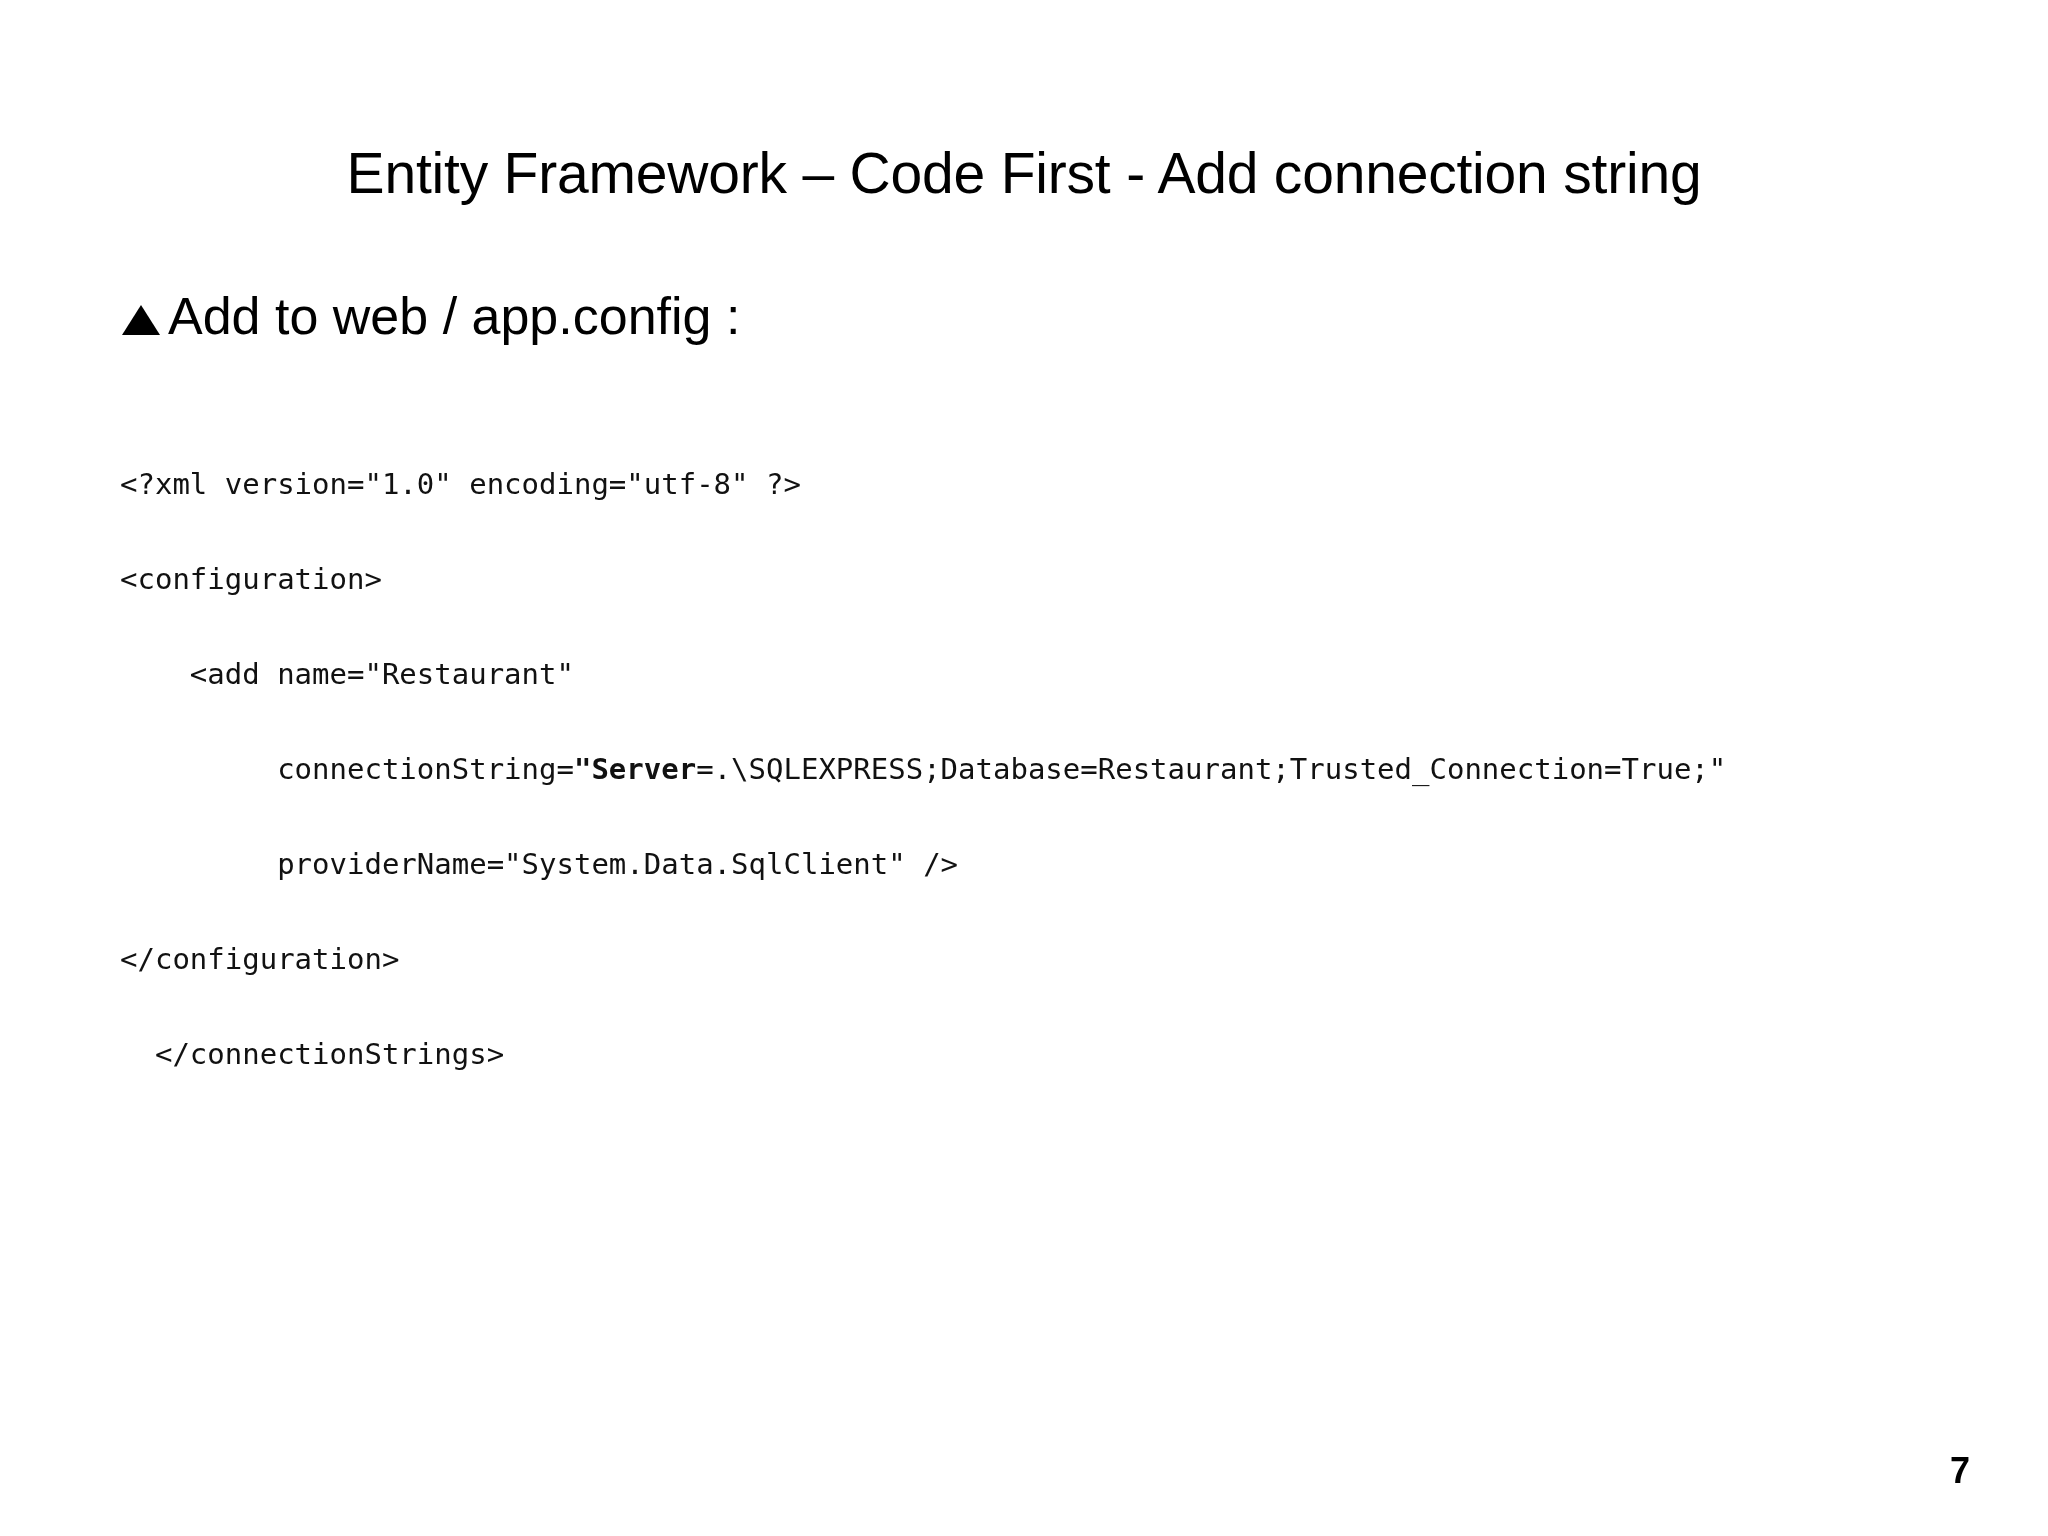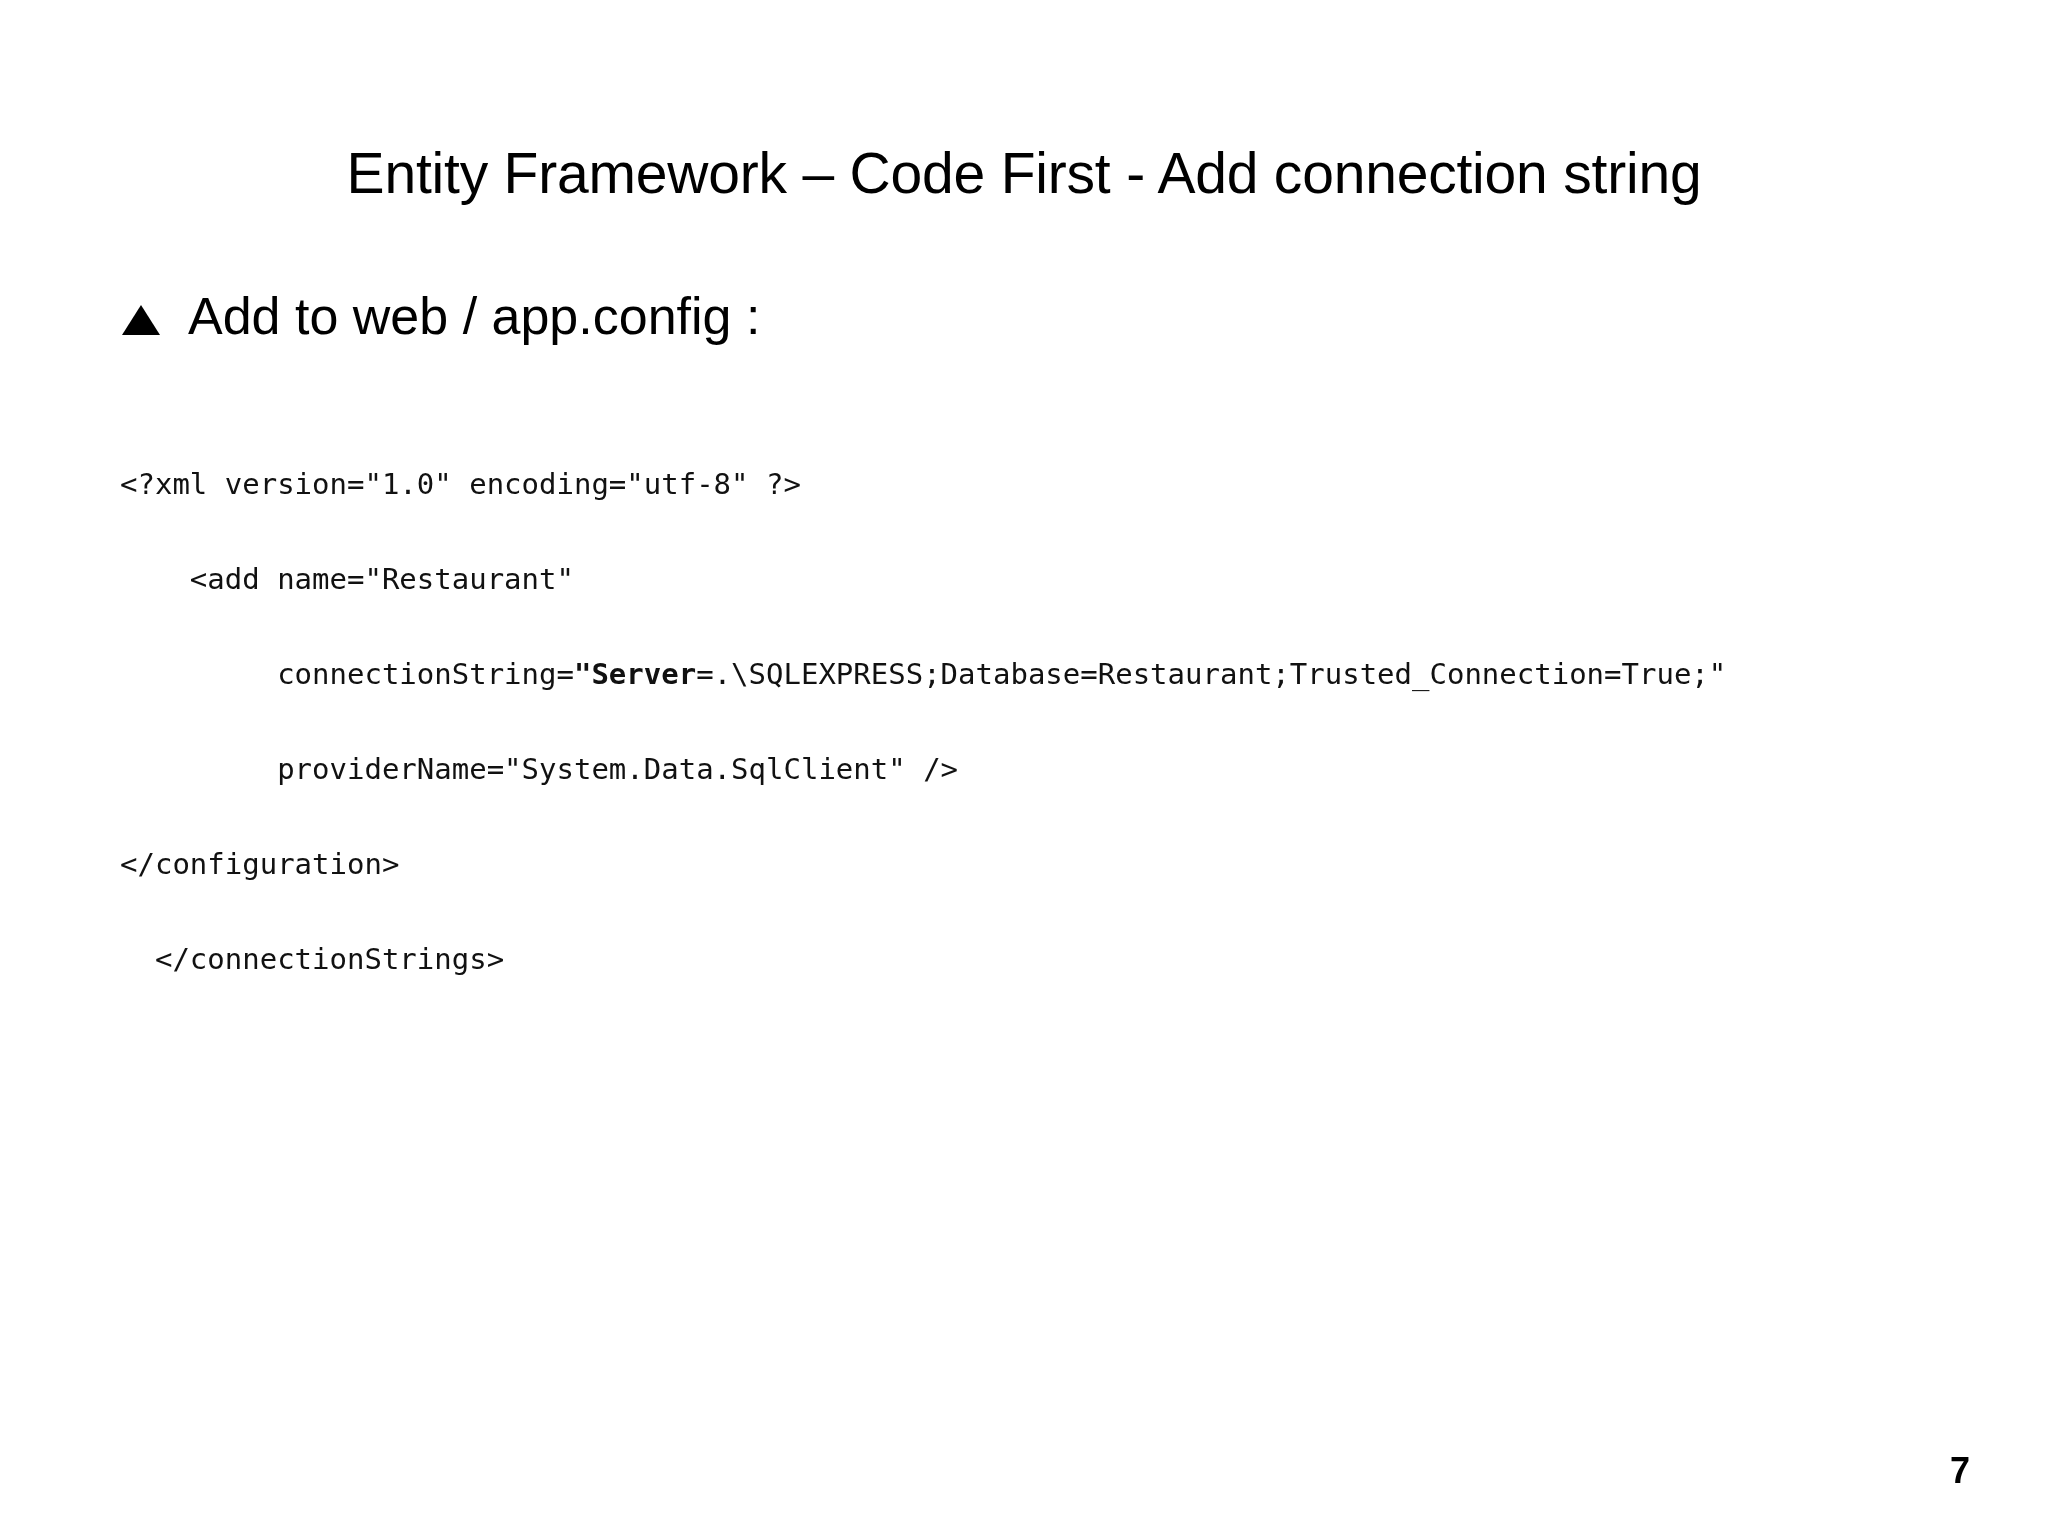--- a/index.html
+++ b/index.html
@@ -38,21 +38,21 @@
     white-space: nowrap;
   }
 
   
   .bullet-row {
     position: absolute;
     top: 288px;
     left: 122px;
     display: flex;
     align-items: center;
-    gap: 28px;
+    gap: 8px;
   }
   .bullet-marker {
     width: 0;
     height: 0;
     border-left: 19px solid transparent;
     border-right: 19px solid transparent;
     border-bottom: 30px solid #000000;
     flex: 0 0 auto;
     position: relative;
     top: 3px;
@@ -103,20 +103,21 @@
 <div class="slide">
 
   <h1 class="slide-title">Entity Framework – Code First - Add connection string</h1>
 
   <div class="bullet-row">
     <span class="bullet-marker"></span>
     <span class="bullet-text">Add to web / app.config :</span>
   </div>
 
   <pre class="code-block"><code><span class="code-line"><span>&lt;?xml version="1.0" encoding="utf-8" ?&gt;</span></span>
+<span class="code-line"><span>&lt;configuration&gt;</span></span>
 <span class="code-line"><span>    &lt;add name="Restaurant"</span></span>
 <span class="code-line"><span>         connectionString=</span><b>"Server</b><span>=.\SQLEXPRESS;Database=Restaurant;Trusted_Connection=True;"</span></span>
 <span class="code-line"><span>         providerName="System.Data.SqlClient" /&gt;</span></span>
 <span class="code-line"><span>&lt;/configuration&gt;</span></span>
 <span class="code-line"><span>  &lt;/connectionStrings&gt;</span></span></code></pre>
 
   <div class="page-number">7</div>
 
 </div>
 

